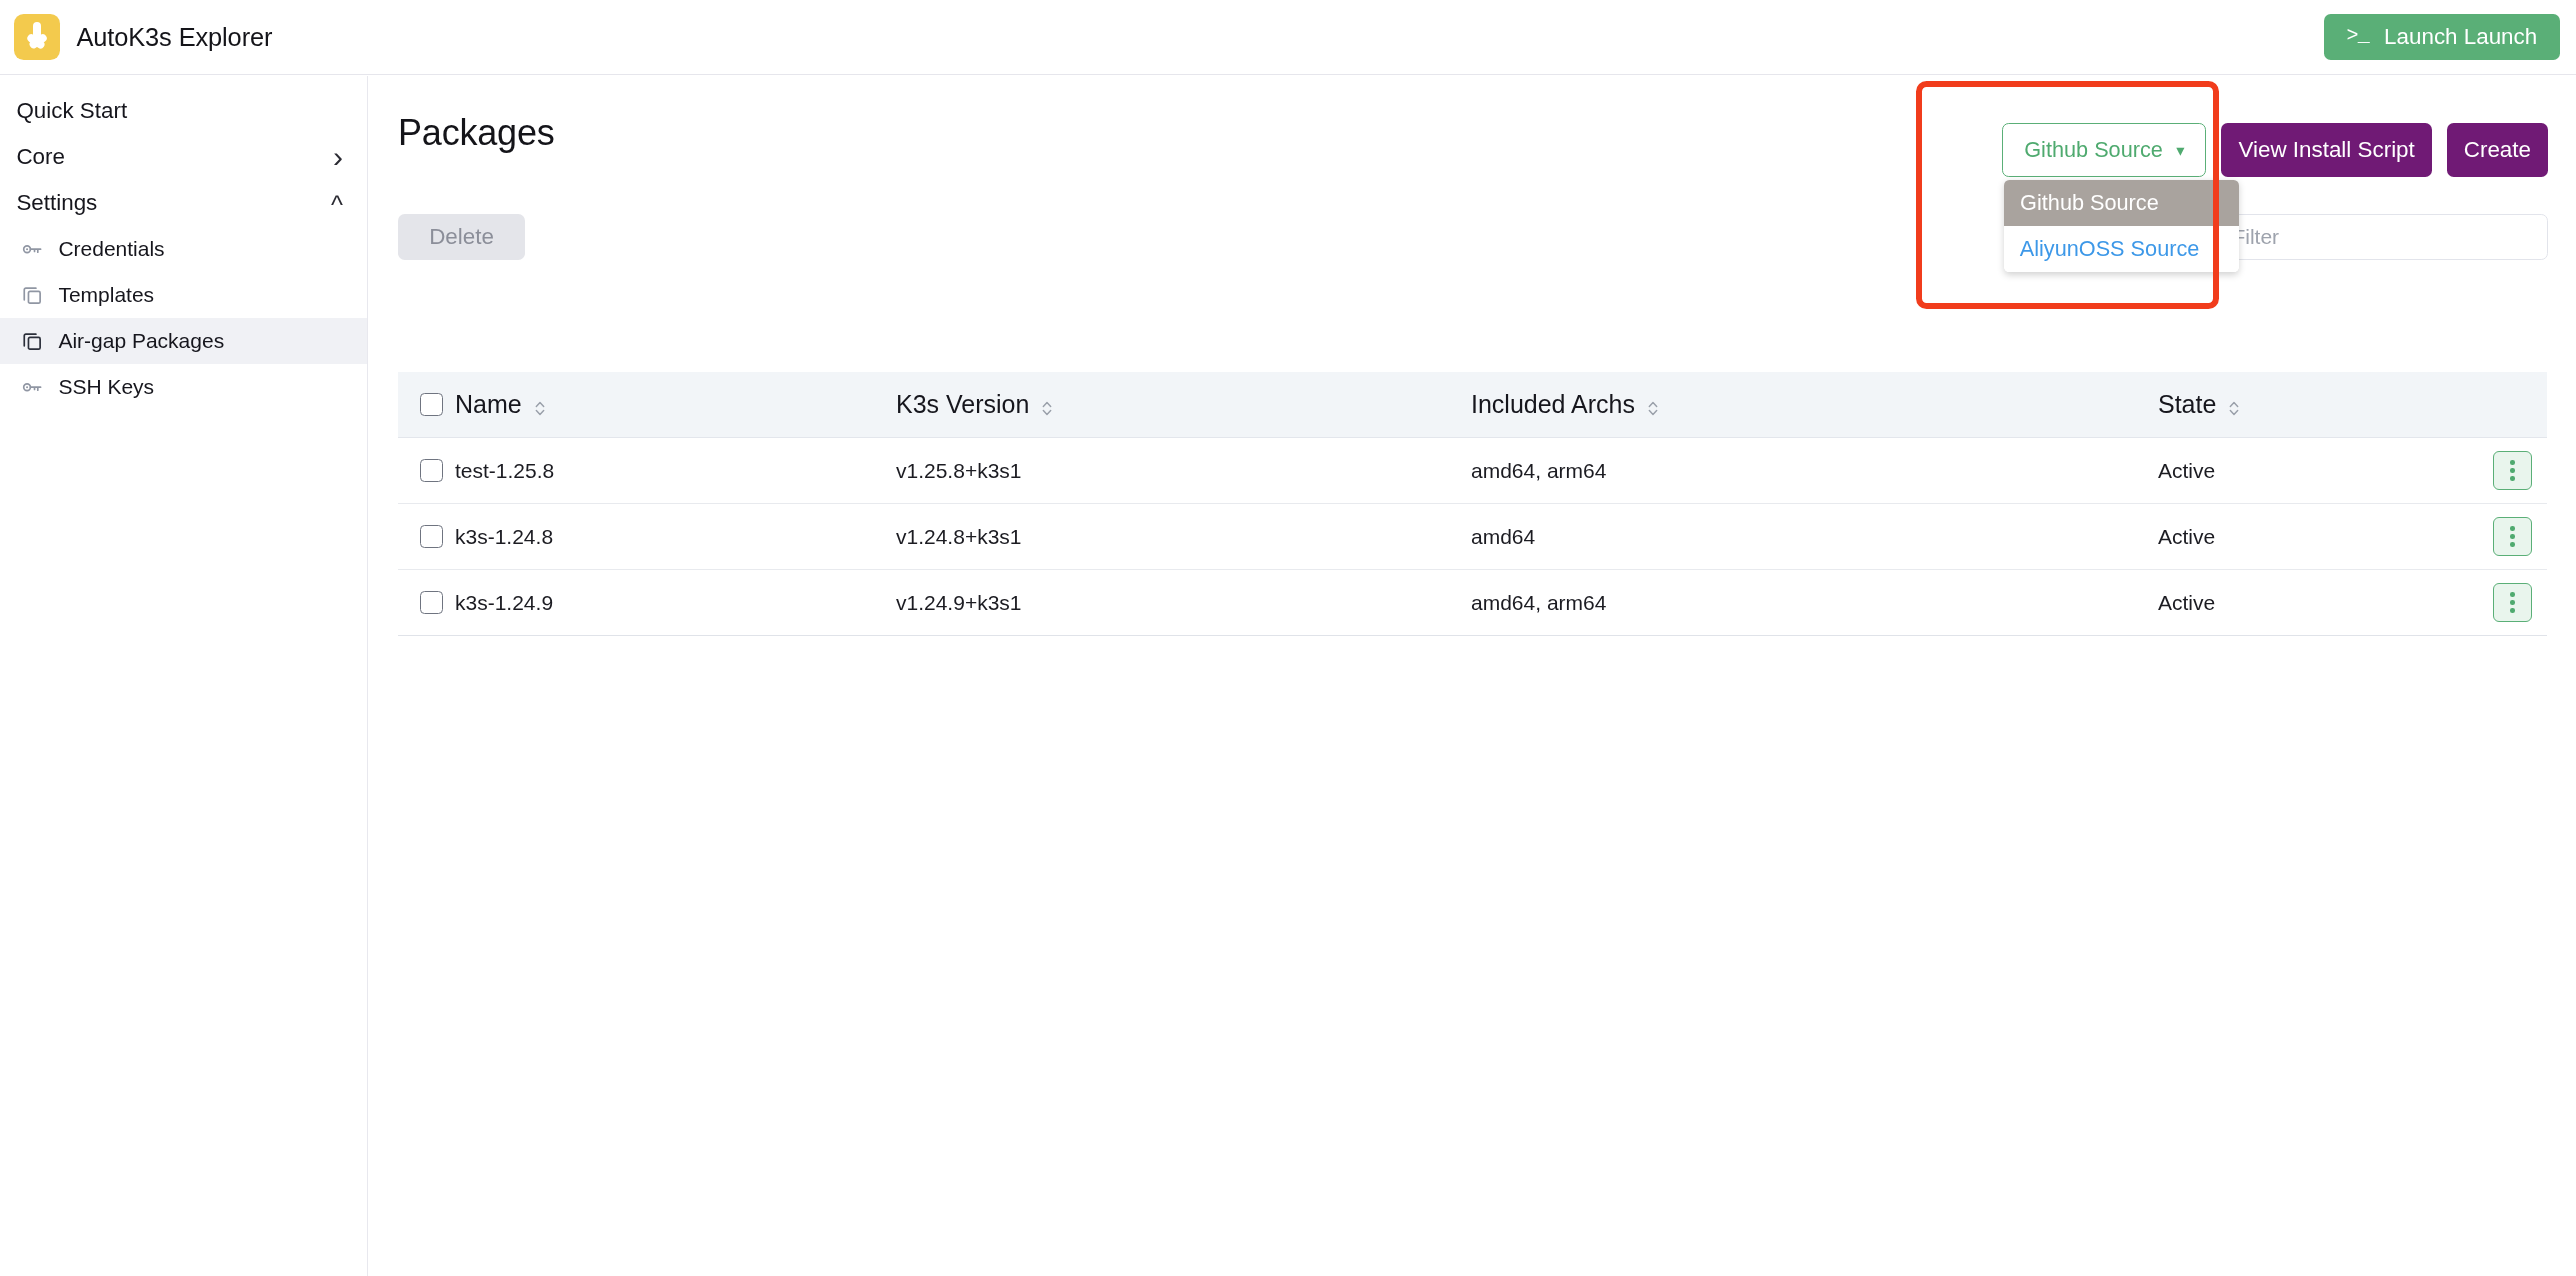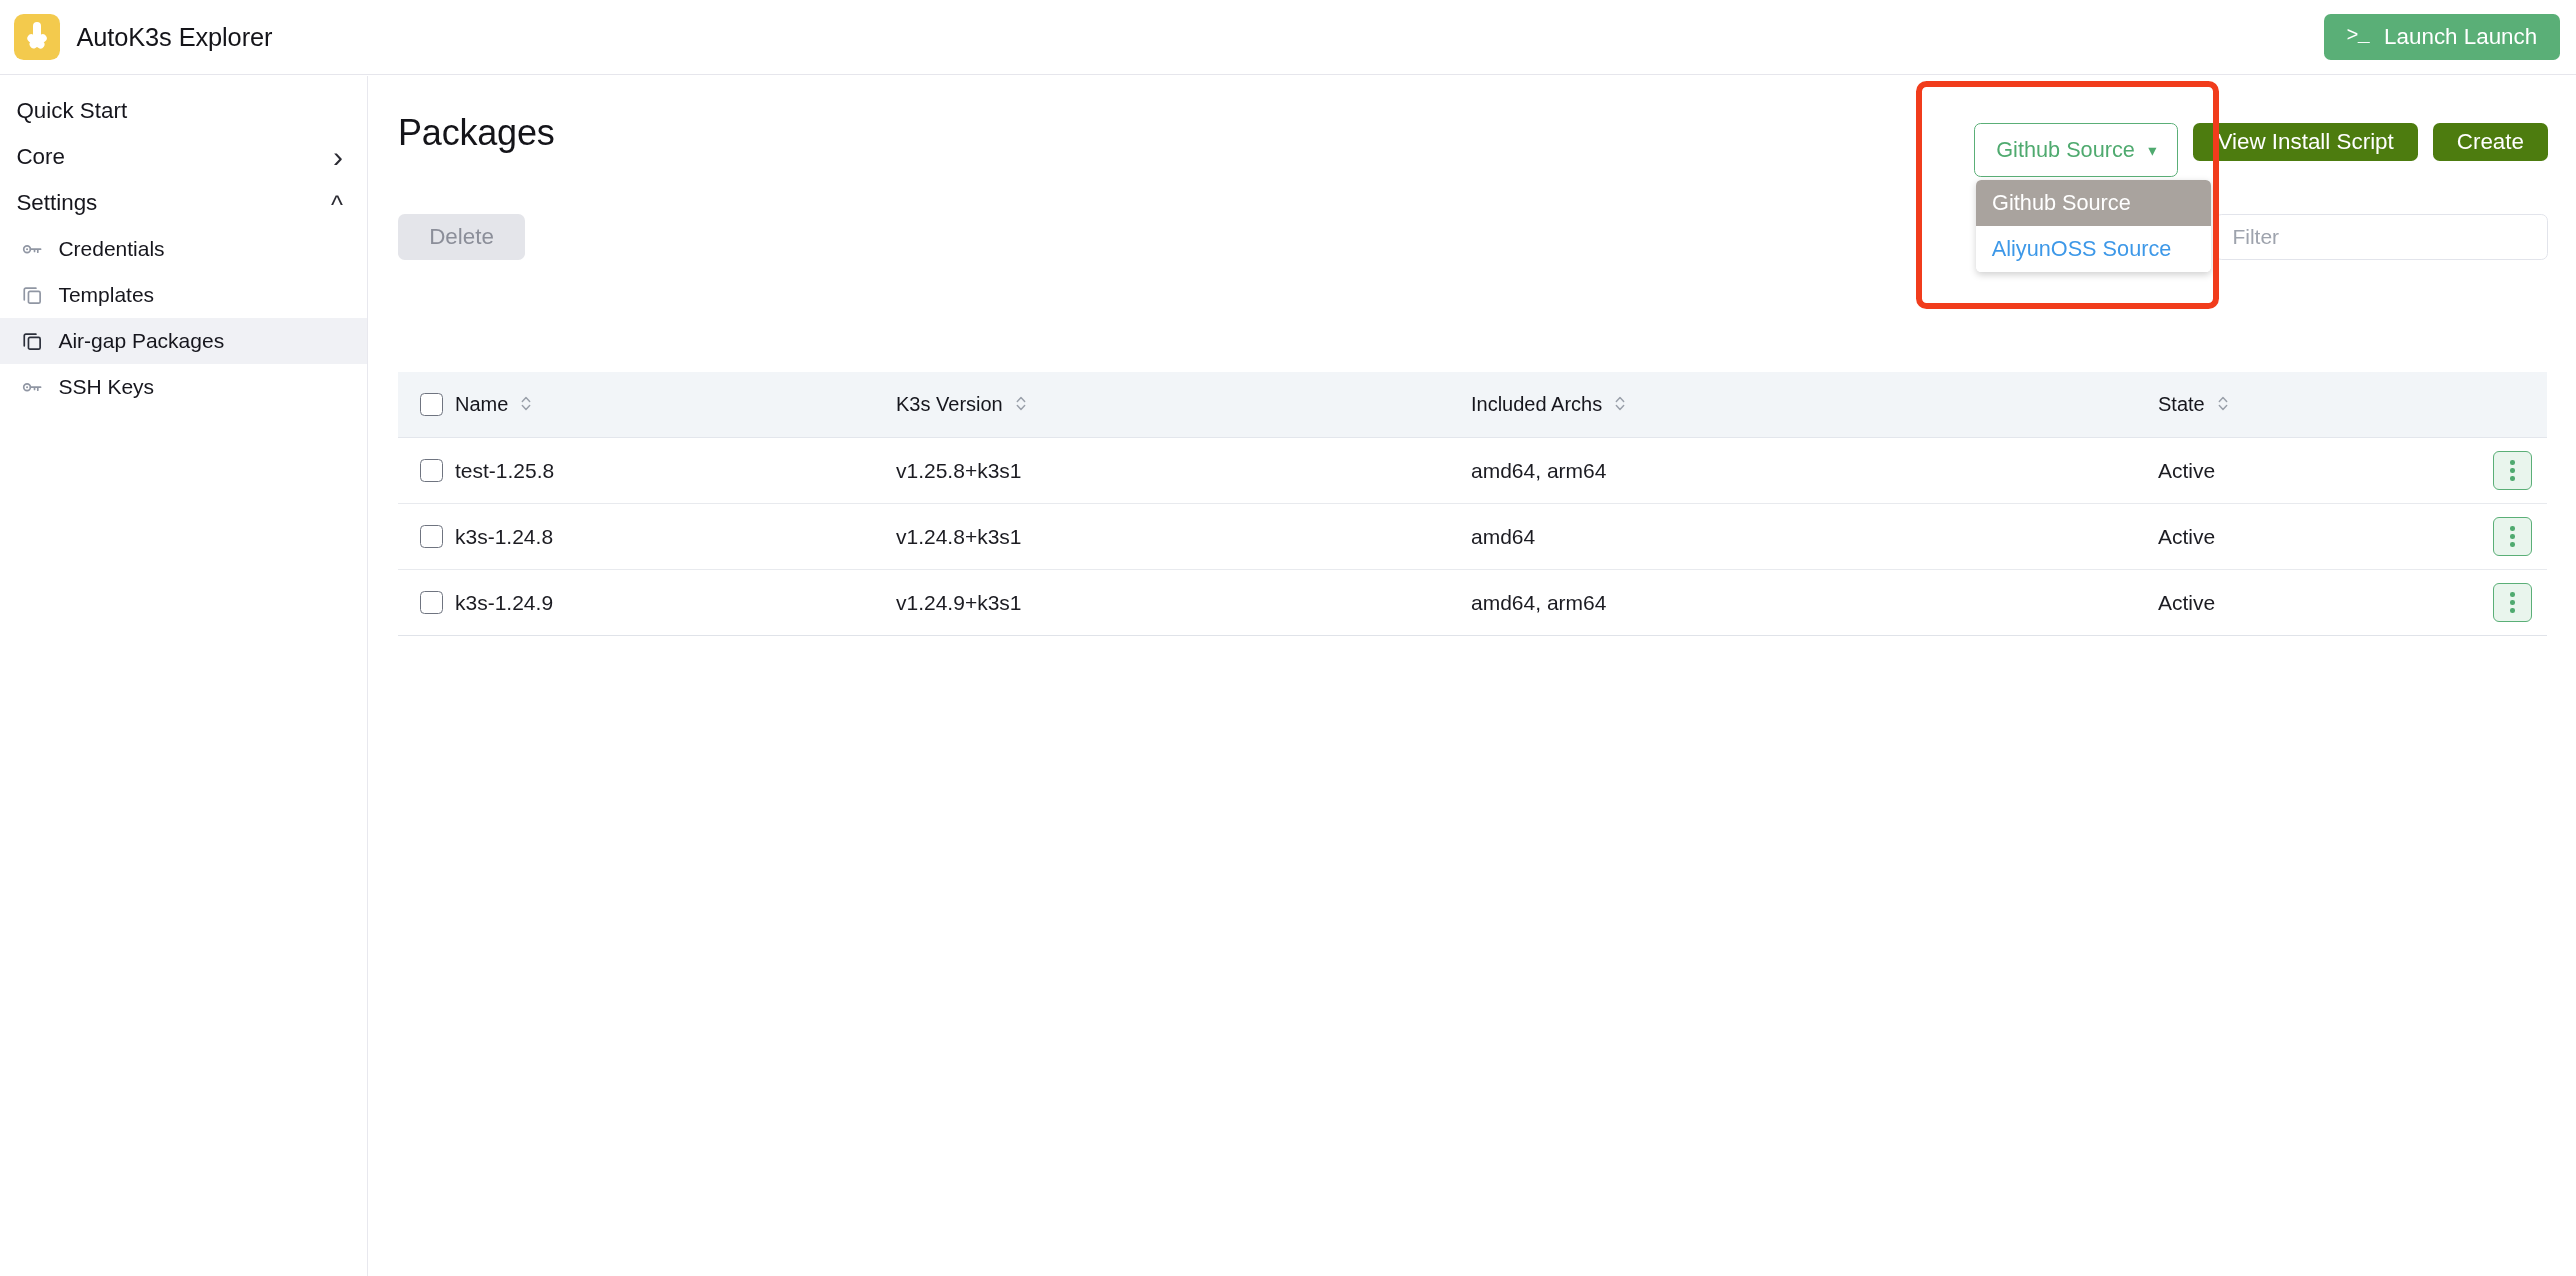--- a/index.html
+++ b/index.html
@@ -108,22 +108,22 @@
   .src-wrap { position: relative; }
   .btn-source {
     display: inline-flex; align-items: center; gap: 13.4px;
     height: 54px; padding: 0 21px;
     background: #ffffff; color: #4faa6f;
     border: 1.5px solid #5aaf77; border-radius: 6.7px;
     font-size: 21.7px; font-family: inherit; cursor: pointer; white-space: nowrap;
   }
   .btn-source .dn { font-size: 16.4px; position: relative; top: 0.7px; }
   .btn-green {
-    height: 38px; padding: 0 24px;
-    background: #4d7c0f; color: #ffffff; border: none; border-radius: 6.7px;
+    height: 54px; padding: 0 17px;
+    background: #701a75; color: #ffffff; border: none; border-radius: 6.7px;
     font-size: 22.4px; font-family: inherit; cursor: pointer; white-space: nowrap;
   }
   .dropdown {
     position: absolute; left: 1.5px; top: 57px; width: 235px;
     background: #ffffff; border-radius: 5.2px;
     box-shadow: 0 2.2px 7.5px rgba(0,0,0,.18);
     overflow: hidden; z-index: 5;
   }
   .dd-item {
     height: 46px; display: flex; align-items: center;
@@ -151,21 +151,21 @@
     background: #ffffff; border-bottom: 1.5px solid #e8eaee;
   }
   .trow:last-child { border-bottom: 1.5px solid #e0e3e9; }
   .c-check { width: 57px; padding-left: 22.4px; flex: 0 0 auto; }
   .c-name { width: 441px; flex: 0 0 auto; }
   .c-ver  { width: 575px; flex: 0 0 auto; }
   .c-arch { width: 687px; flex: 0 0 auto; }
   .c-state{ flex: 1 1 auto; }
   .c-act  { width: 90px; flex: 0 0 auto; display: flex; justify-content: flex-end; padding-right: 15px; }
   .th {
-    font-size: 20px; color: #16161d; display: inline-flex; align-items: flex-start;
+    font-size: 25px; color: #16161d; display: inline-flex; align-items: flex-end;
     gap: 12px; cursor: pointer; white-space: nowrap;
   }
   .td { font-size: 21px; color: #1c1c22; white-space: nowrap; }
   .sortic { width: 12px; height: 21px; display: block; }
   .cbx {
     width: 22.4px; height: 22.4px; border: 1.5px solid #6f7480;
     border-radius: 4.5px; background: #ffffff; display: block; cursor: pointer;
   }
   .kebab {
     width: 39px; height: 39px; border: 1.5px solid #5aaf77; border-radius: 6px;

